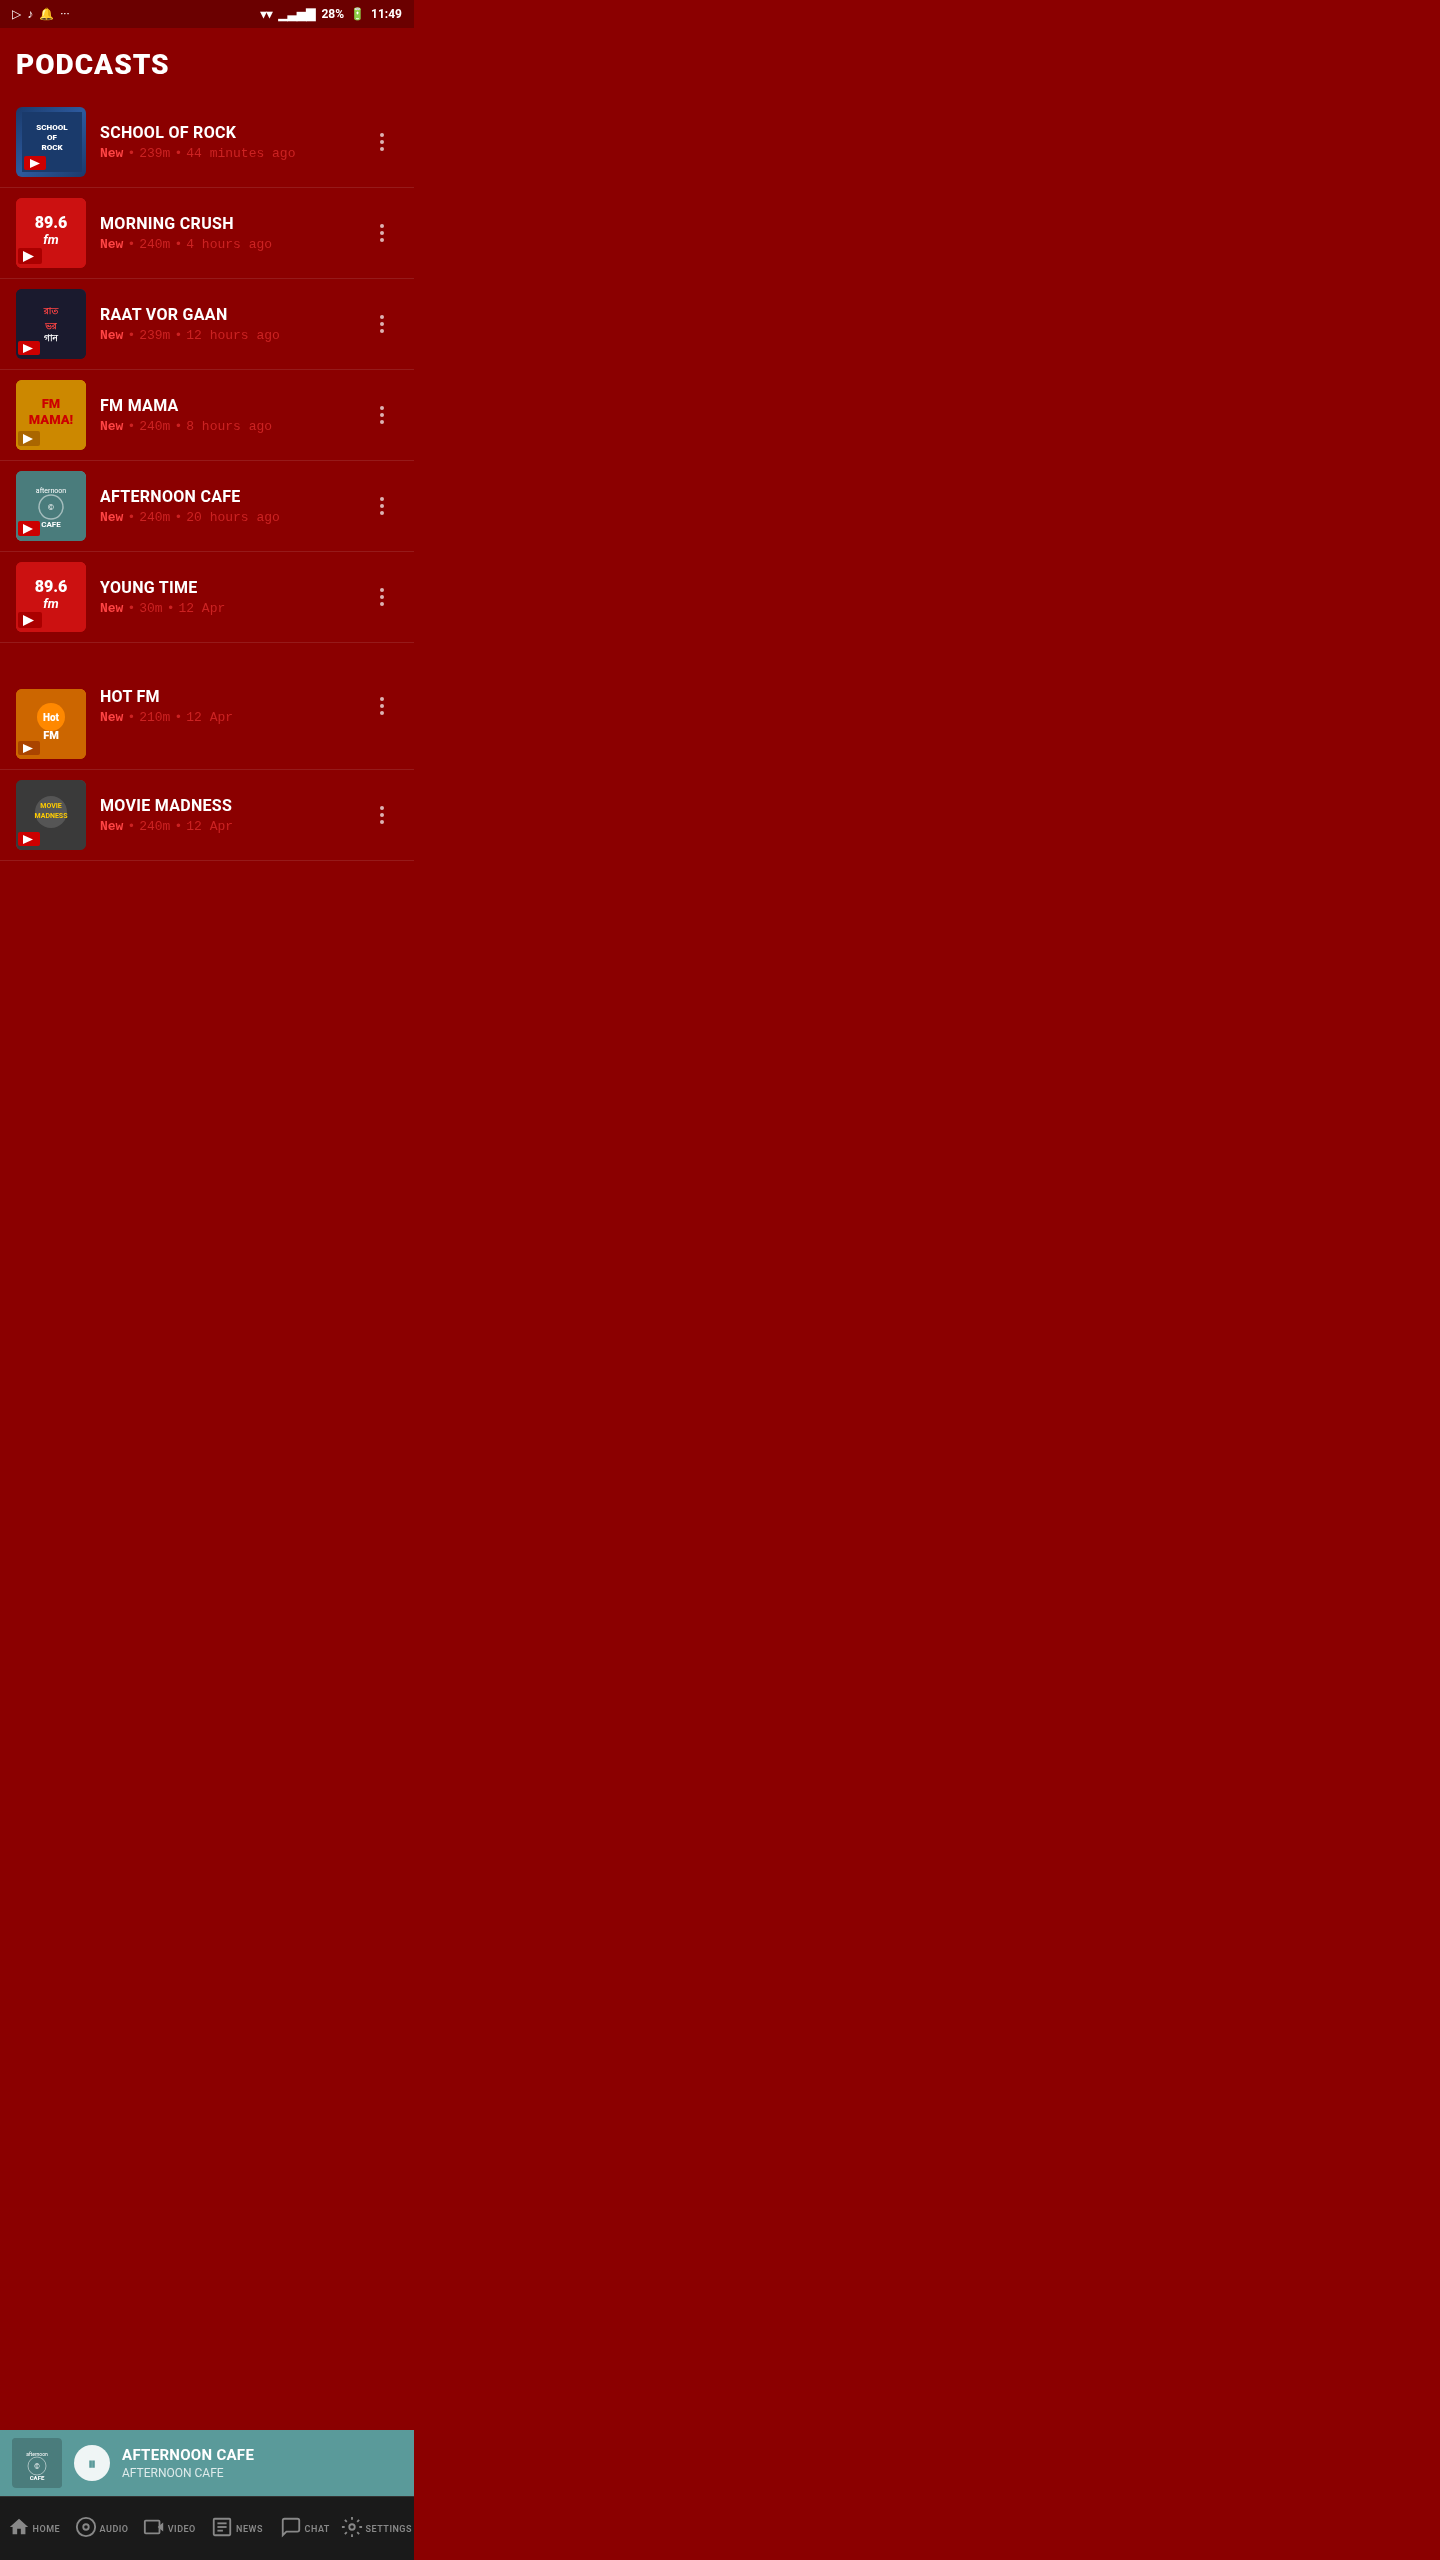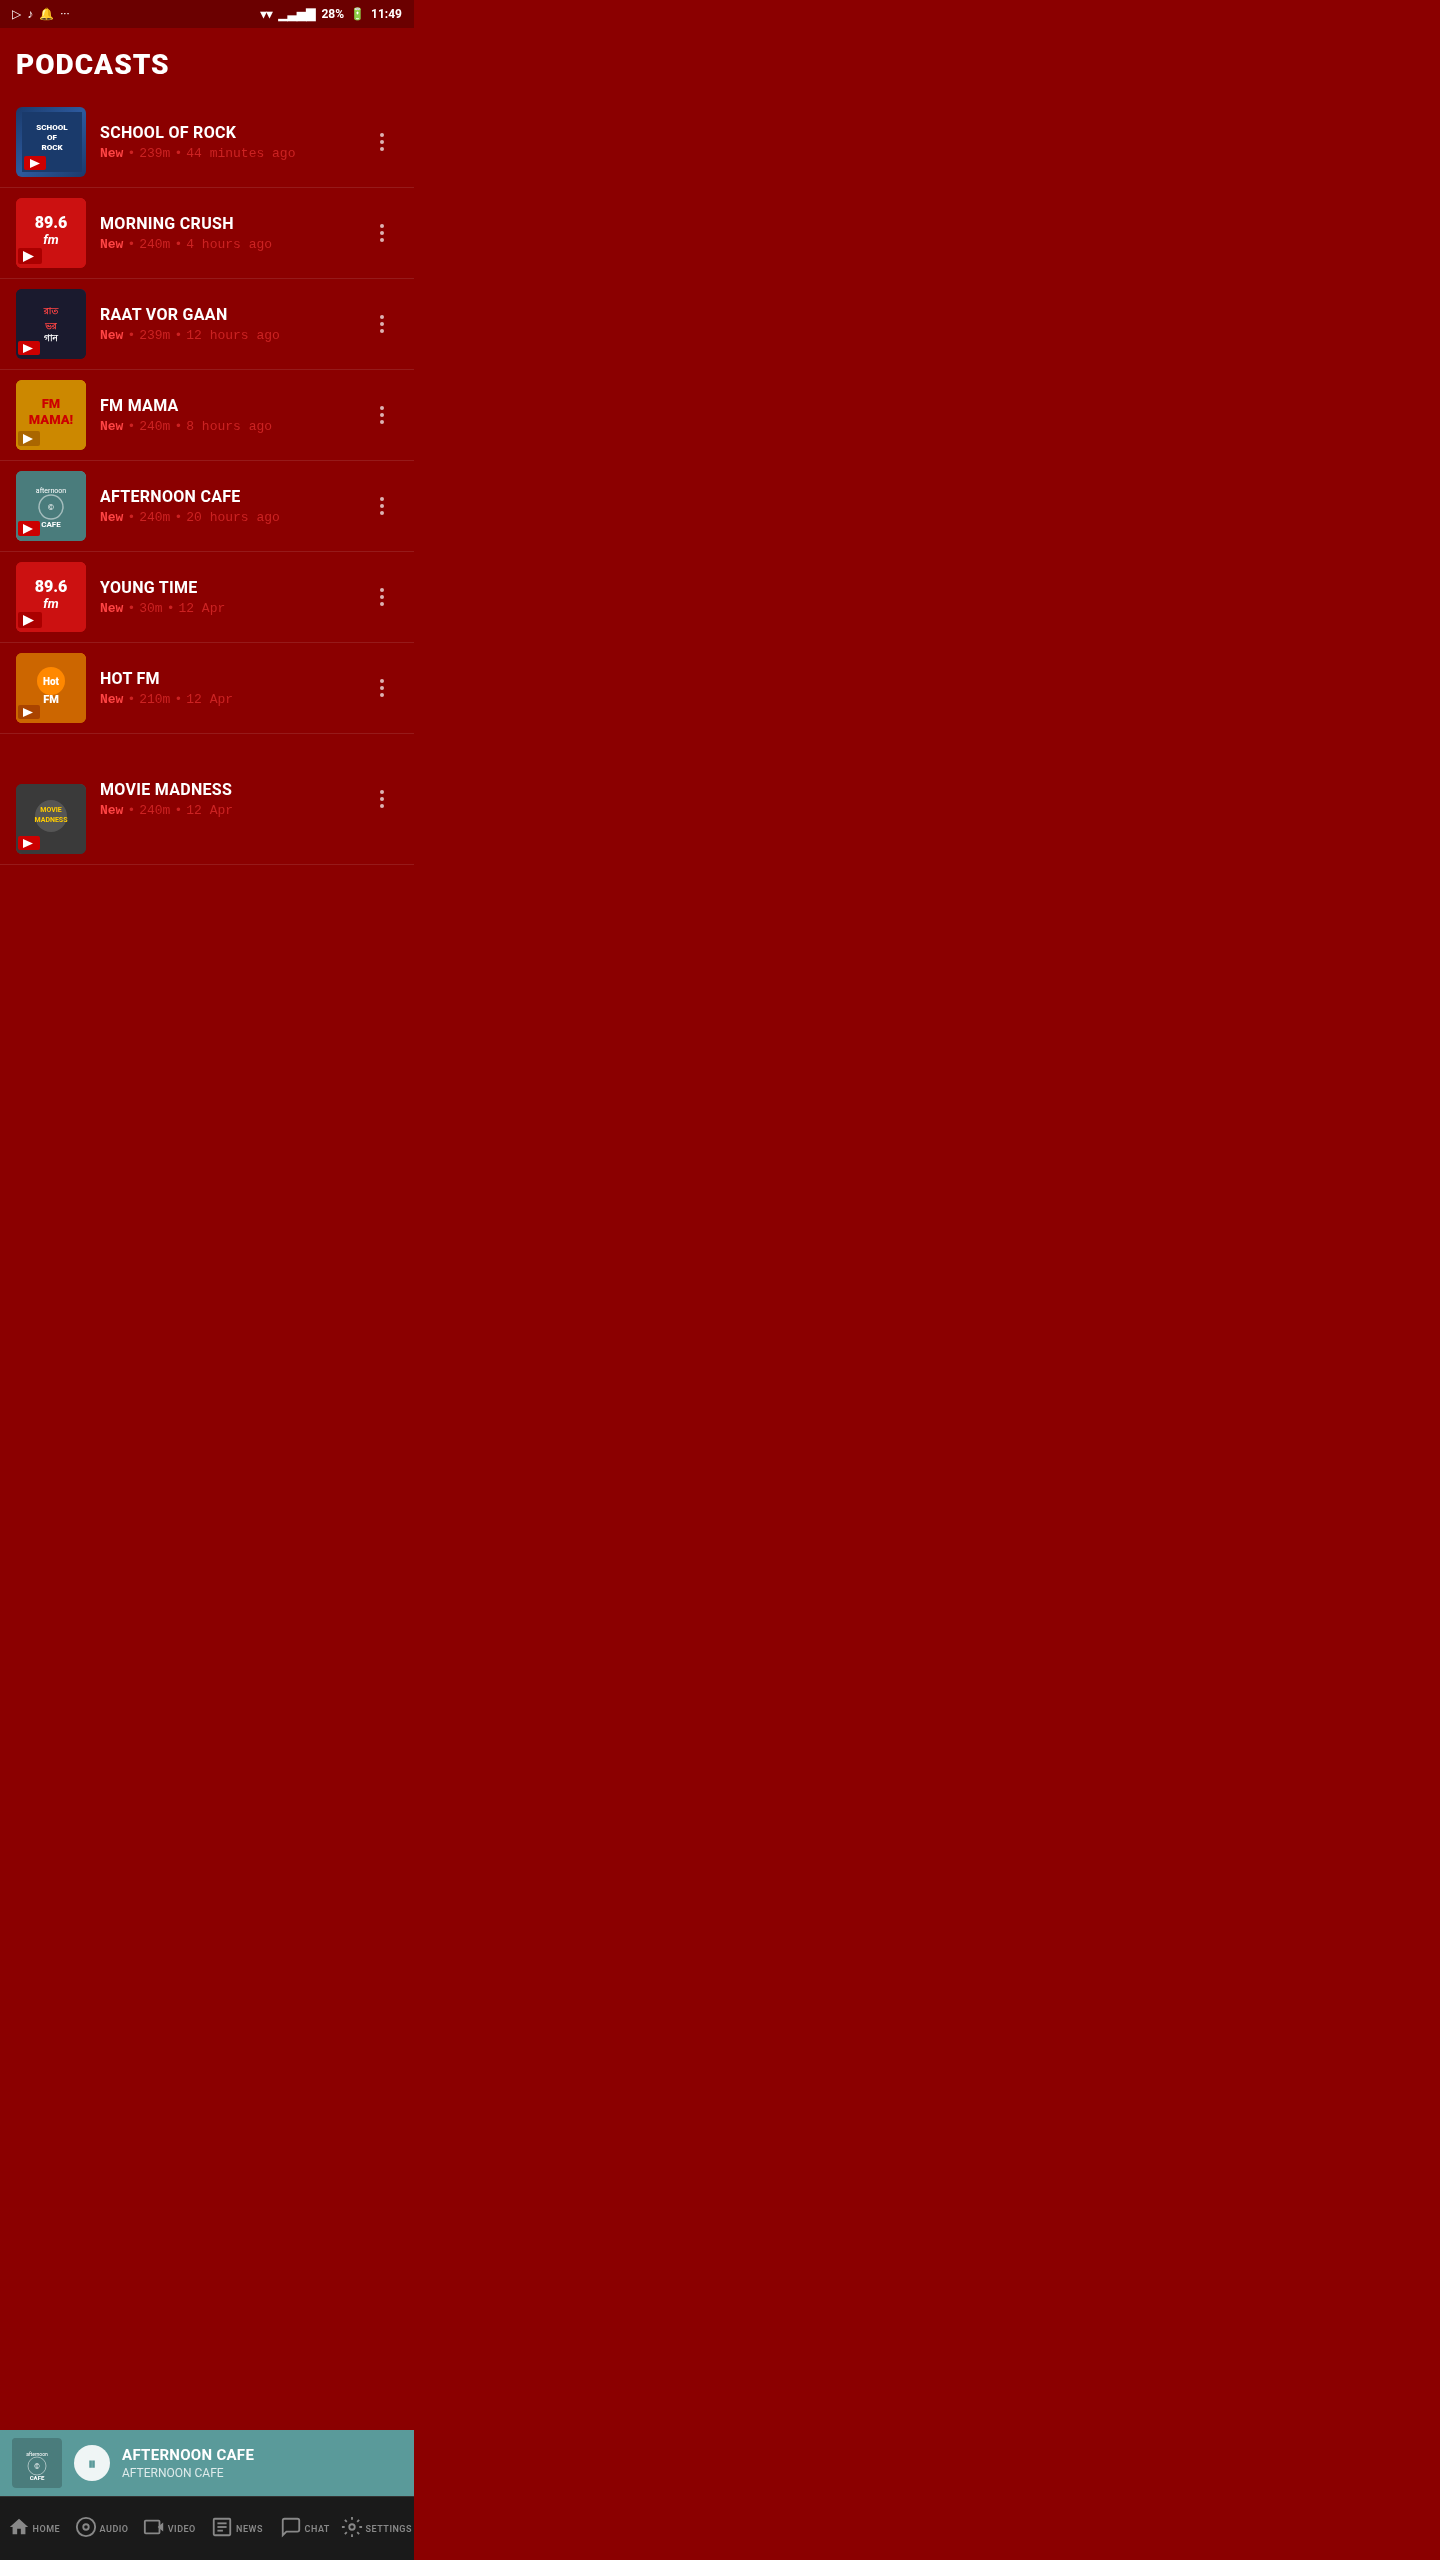--- a/index.html
+++ b/index.html
@@ -132,30 +132,30 @@
       color: white;
     }
 
     
     .thumb-hf {
       background: linear-gradient(135deg, #cc6600 0%, #ff8800 50%, #cc6600 100%);
       font-weight: 900;
       font-size: 13px;
       text-align: left;
       color: white;
+      margin-top: 36px;
     }
 
     
     .thumb-mm {
       background: linear-gradient(135deg, #3a3a3a 0%, #555 50%, #3a3a3a 100%);
       font-size: 8px;
       text-align: center;
       color: #ffcc00;
       font-weight: bold;
-      margin-top: 40px;
     }
 
     .podcast-info {
       flex: 1;
     }
 
     .podcast-name {
       font-size: 16px;
       font-weight: 700;
       color: #ffffff;

